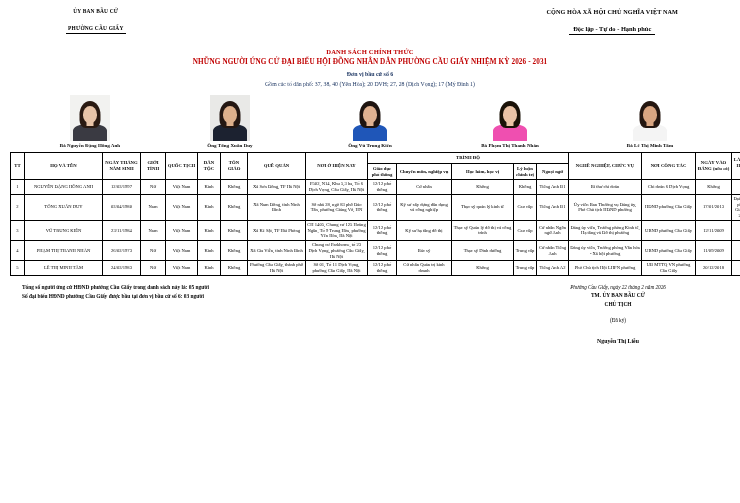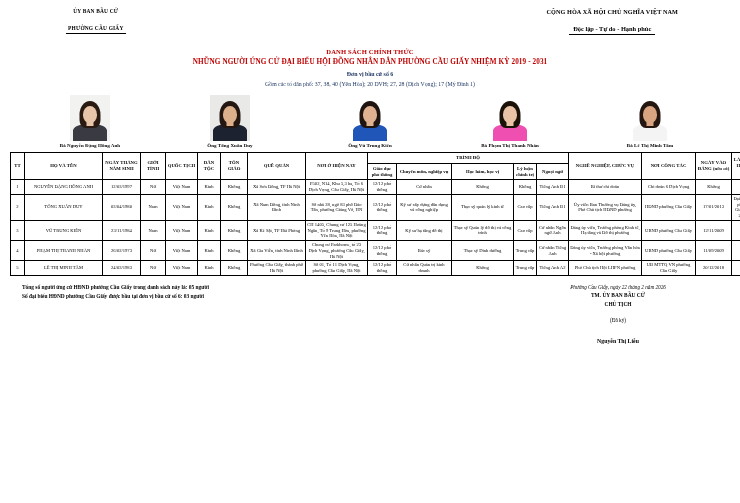--- a/index.html
+++ b/index.html
@@ -255,21 +255,21 @@
       <div class="org-line2">PHƯỜNG CẦU GIẤY</div>
     </div>
     <div class="nation-block">
       <div class="nation-line1">CỘNG HÒA XÃ HỘI CHỦ NGHĨA VIỆT NAM</div>
       <div class="nation-line2">Độc lập - Tự do - Hạnh phúc</div>
     </div>
   </div>
 
   <div class="title-wrap">
     <div class="title-main">DANH SÁCH CHÍNH THỨC</div>
-    <div class="title-sub">NHỮNG NGƯỜI ỨNG CỬ ĐẠI BIỂU HỘI ĐỒNG NHÂN DÂN PHƯỜNG CẦU GIẤY NHIỆM KỲ 2019 - 2031</div>
+    <div class="title-sub">NHỮNG NGƯỜI ỨNG CỬ ĐẠI BIỂU HỘI ĐỒNG NHÂN DÂN PHƯỜNG CẦU GIẤY NHIỆM KỲ 2026 - 2031</div>
     <div class="title-unit">Đơn vị bầu cử số 6</div>
     <div class="title-note">Gồm các tổ dân phố: 37, 38, 40 (Yên Hòa); 20 DVH; 27, 28 (Dịch Vọng); 17 (Mỹ Đình 1)</div>
   </div>
 
   <div class="photo-strip" id="photo-strip">
       <div class="photo-cell">
         <div class="portrait">
           <div class="bg" style="background: rgb(242, 242, 240);"></div>
           <div class="body" style="width: 34px; height: 17px; background: rgb(58, 58, 66);"></div>
           <div class="hair" style="width: 21px; height: 27px; top: 6px; background: rgb(42, 26, 18);"></div>

